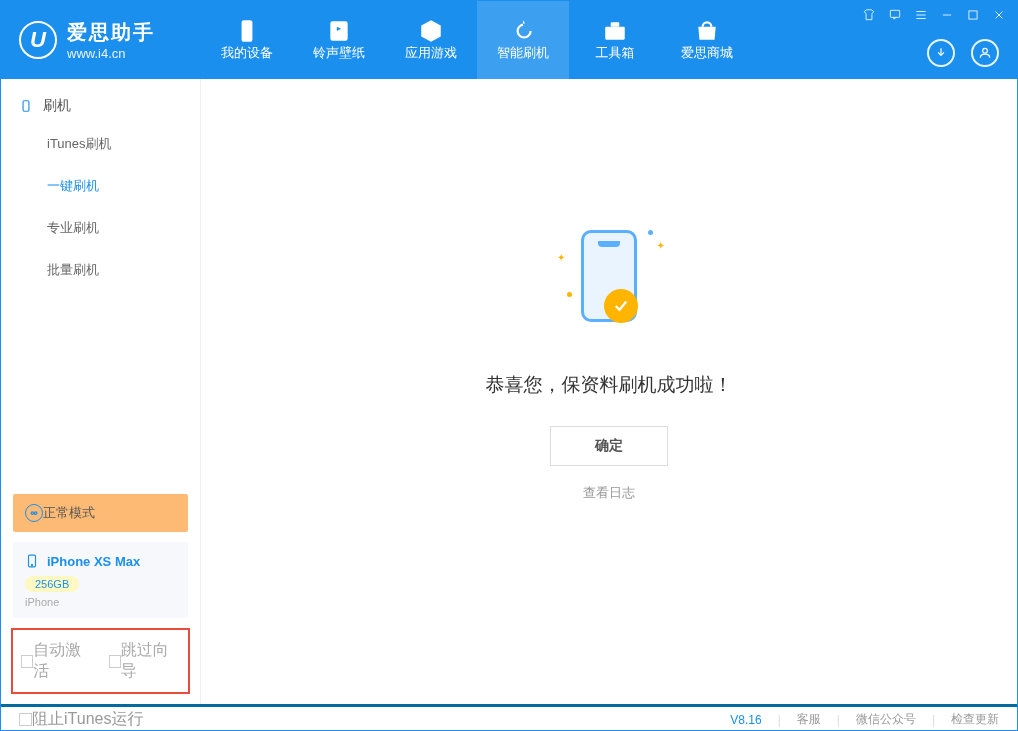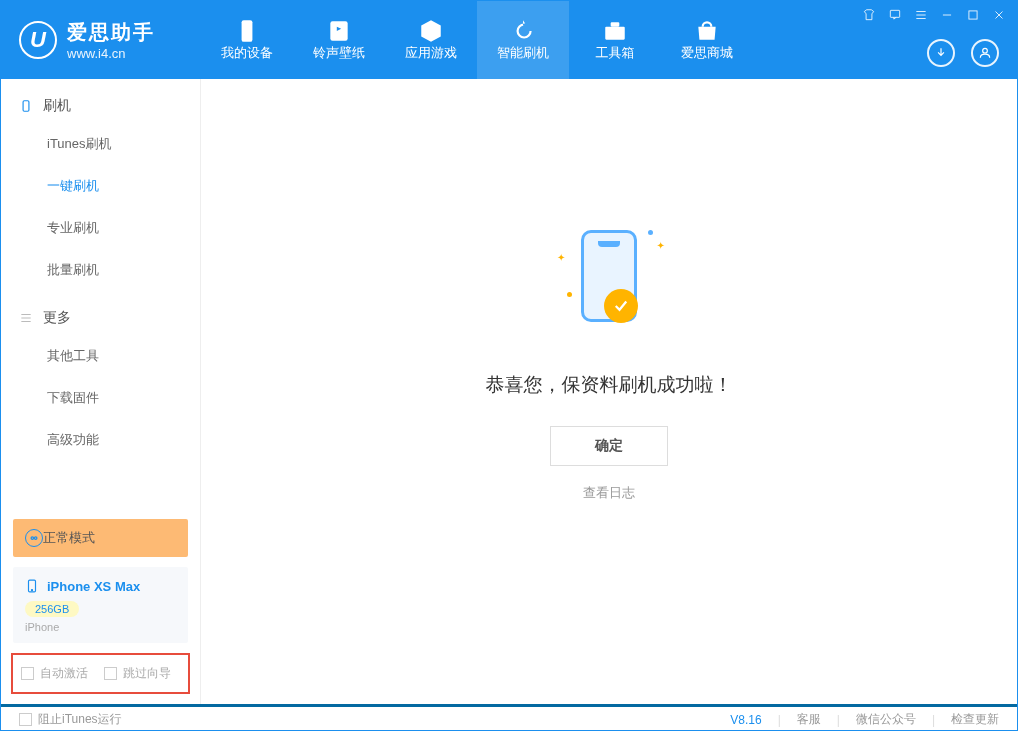--- a/index.html
+++ b/index.html
@@ -43,21 +43,21 @@
 .mode-icon { width: 18px; height: 18px; border: 1.5px solid #1b8fee; border-radius: 50%; display: flex; align-items: center; justify-content: center; }
 .mode-icon svg { width: 10px; height: 10px; }
 
 .device-box { background: #f6f8fb; margin: 0 12px 10px 12px; padding: 10px 12px; border-radius: 2px; font-size: 13px; }
 .device-name { color: #1b8fee; font-weight: bold; display: flex; align-items: center; gap: 8px; margin-bottom: 6px; }
 .device-name svg { width: 14px; height: 18px; }
 .device-badge { display: inline-block; background: #fef9c3; color: #1b8fee; border-radius: 10px; padding: 2px 10px; font-size: 11px; margin-bottom: 4px; }
 .device-type { color: #aaa; font-size: 11px; }
 
 .checkbox-row { border: 2px solid #e74c3c; margin: 0 10px 10px 10px; padding: 10px 8px; display: flex; gap: 16px; }
-.cb-item { display: flex; align-items: center; gap: 6px; font-size: 12px; color: #aaa; cursor: pointer; }
+.cb-item { display: flex; align-items: center; font-size: 16px; color: #aaa; cursor: pointer; }
 .cb-box { width: 13px; height: 13px; border: 1px solid #ccc; background: #fff; }
 
 
 .main { flex: 1; display: flex; flex-direction: column; align-items: center; justify-content: center; padding-bottom: 60px; }
 .phone-illust { width: 120px; height: 120px; position: relative; margin-bottom: 30px; }
 .phone-body { position: absolute; left: 32px; top: 8px; width: 56px; height: 92px; border: 3px solid #5ab0ff; border-radius: 10px; background: #e9f4ff; }
 .phone-notch { position: absolute; left: 50%; top: 8px; transform: translateX(-50%); width: 22px; height: 6px; background: #5ab0ff; border-radius: 0 0 4px 4px; }
 .phone-check { position: absolute; right: -4px; bottom: -4px; width: 34px; height: 34px; background: #ffb400; border-radius: 50%; display: flex; align-items: center; justify-content: center; }
 .phone-check svg { width: 18px; height: 18px; stroke: #fff; stroke-width: 3; fill: none; }
 .sparkle { position: absolute; color: #ffb400; font-size: 10px; }
@@ -199,31 +199,20 @@
             <rect x="7" y="3" width="10" height="18" rx="2"></rect>
           </svg>
         <span>刷机</span>
       </div>
       <div class="side-item">iTunes刷机</div>
       <div class="side-item selected">一键刷机</div>
       <div class="side-item">专业刷机</div>
       <div class="side-item">批量刷机</div>
     </div>
 
-    <div class="side-section">
-      <div class="side-header">
-        <svg viewBox="0 0 24 24" fill="none" stroke="#bbb" stroke-width="2">
-            <path d="M4 6h16M4 12h16M4 18h16"></path>
-          </svg>
-        <span>更多</span>
-      </div>
-      <div class="side-item">其他工具</div>
-      <div class="side-item">下载固件</div>
-      <div class="side-item">高级功能</div>
-    </div>
 
     <div class="side-bottom">
       <div class="mode-box">
         <div class="mode-icon">
           <svg viewBox="0 0 24 24" fill="none" stroke="#1b8fee" stroke-width="3">
               <circle cx="8" cy="12" r="3"></circle>
               <circle cx="16" cy="12" r="3"></circle>
             </svg>
         </div>
         <span>正常模式</span>

